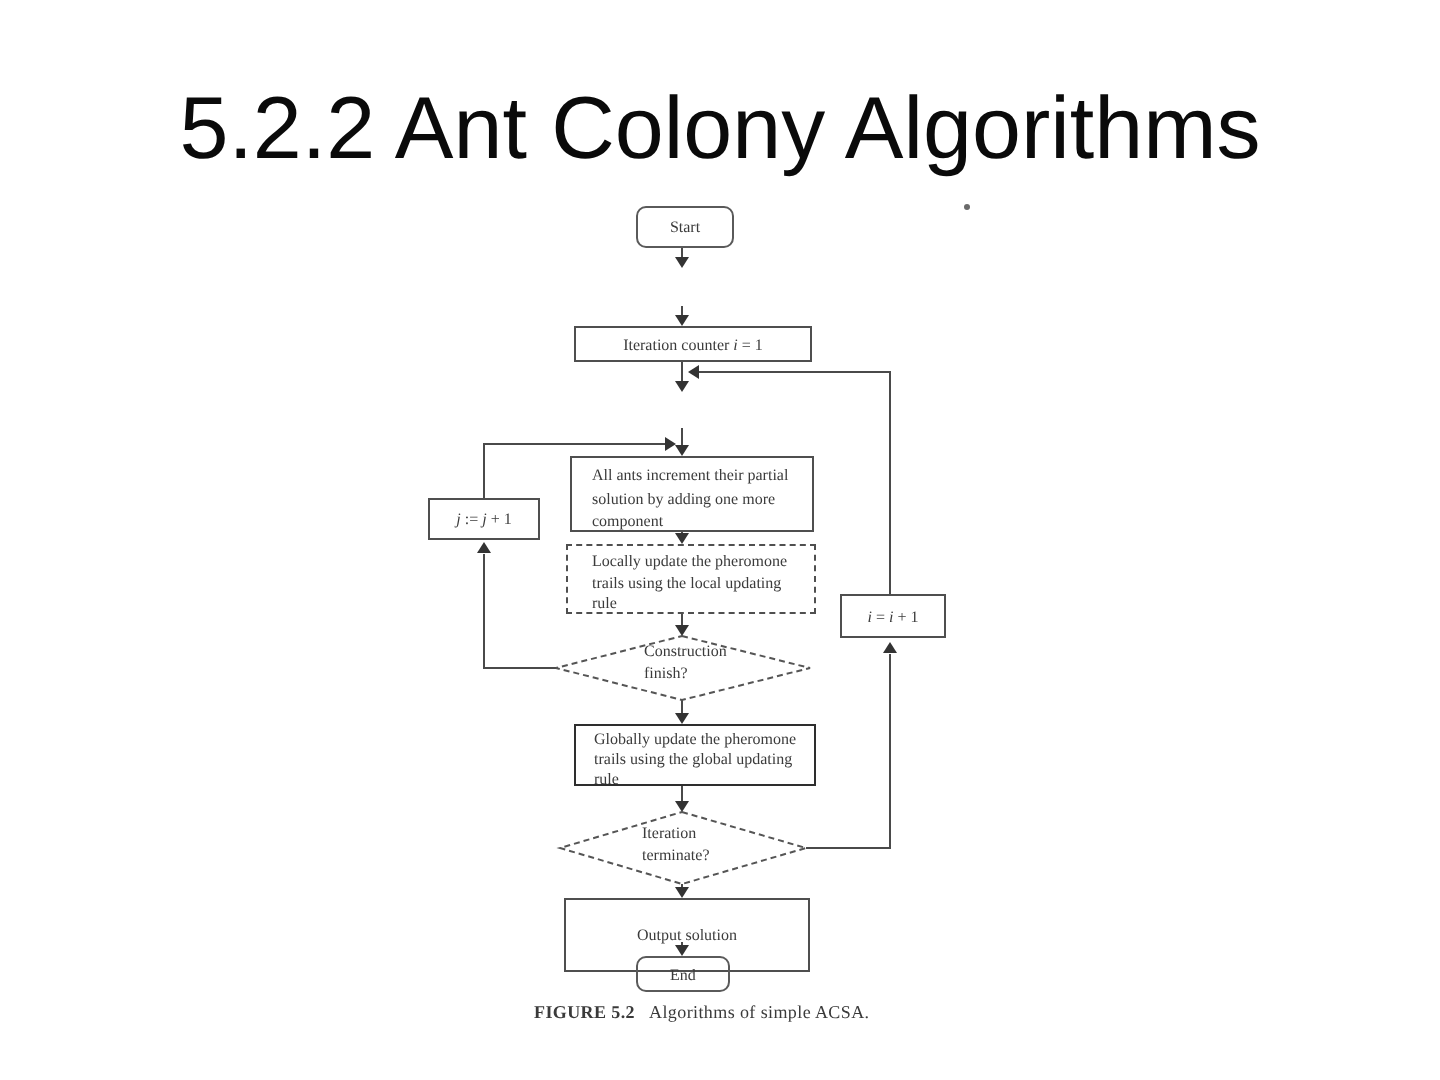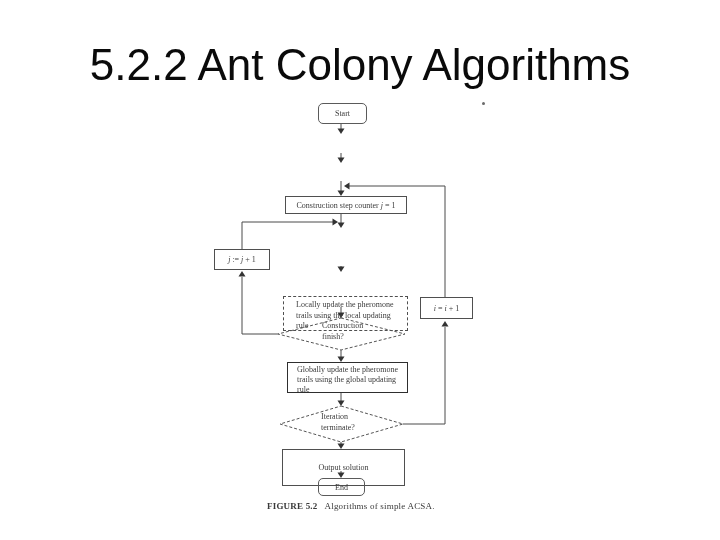--- a/index.html
+++ b/index.html
@@ -9,21 +9,21 @@
   .title{position:absolute;left:0;right:0;top:40px;text-align:center;
          font-family:"Liberation Sans",sans-serif;font-weight:400;font-size:44px;
          color:#0a0a0a;white-space:nowrap;}
   .stray-dot{position:absolute;left:482px;top:102px;width:3px;height:3px;
              background:#6a6a6a;border-radius:50%;}
   svg.wires{position:absolute;left:0;top:0;width:720px;height:540px;}
   .node{position:absolute;box-sizing:border-box;border:1px solid #4f4f4f;
         color:#3b3b3b;font-size:8px;background:transparent;}
   .c{display:flex;align-items:center;justify-content:center;text-align:center;}
   .rounded{border-radius:5px;border-color:#5a5a5a;}
-  .dashed{border:1px dashed #4f4f4f;margin-top:24px;}
+  .dashed{border:1px dashed #4f4f4f;}
   .thick{border:1.5px solid #2e2e2e;}
   .ml{padding:3px 2px 0 10px;line-height:11.5px;}
   .ml2{padding:3px 2px 0 12px;line-height:10.5px;}
   .ml3{padding:2px 2px 0 9px;line-height:9.8px;}
   .dlabel{position:absolute;color:#3b3b3b;font-size:8px;line-height:11px;}
   .var{font-style:italic;font-family:"Liberation Serif",serif;}
   .caption{position:absolute;left:267px;top:501px;font-size:9px;color:#3a3a3a;
            white-space:nowrap;letter-spacing:.2px;}
   .caption b{font-weight:700;margin-right:7px;}
 </style>
@@ -72,25 +72,30 @@
       <polygon points="332.5,218.5 332.5,225.5 338,222"></polygon>
       <polygon points="349.5,182.5 349.5,189.5 344,186"></polygon>
     </g>
   </svg>
 
   <div class="node c rounded" style="left:318px;top:103px;width:49px;height:21px;">
     <span>Start</span>
   </div>
 
 
-
-  <div class="node c" style="left:285px;top:196px;width:122px;height:18px;">
-    <span><span>Construction step counter </span><i class="var">j</i><span> = 1</span></span>
+  <div class="node c" style="left:287px;top:163px;width:119px;height:18px;">
+    <span><span>Iteration counter </span><i class="var">i</i><span> = 1</span></span>
   </div>
 
+
+  <div class="node ml" style="left:285px;top:228px;width:122px;height:38px;">
+    <div>All ants increment their partial</div>
+    <div>solution by adding one more</div>
+    <div>component</div>
+  </div>
 
   <div class="node dashed ml2" style="left:283px;top:272px;width:125px;height:35px;">
     <div>Locally update the pheromone</div>
     <div>trails using the local updating</div>
     <div>rule</div>
   </div>
 
   <div class="node c" style="left:214px;top:249px;width:56px;height:21px;">
     <span><i class="var">j</i><span> := </span><i class="var">j</i><span> + 1</span></span>
   </div>

